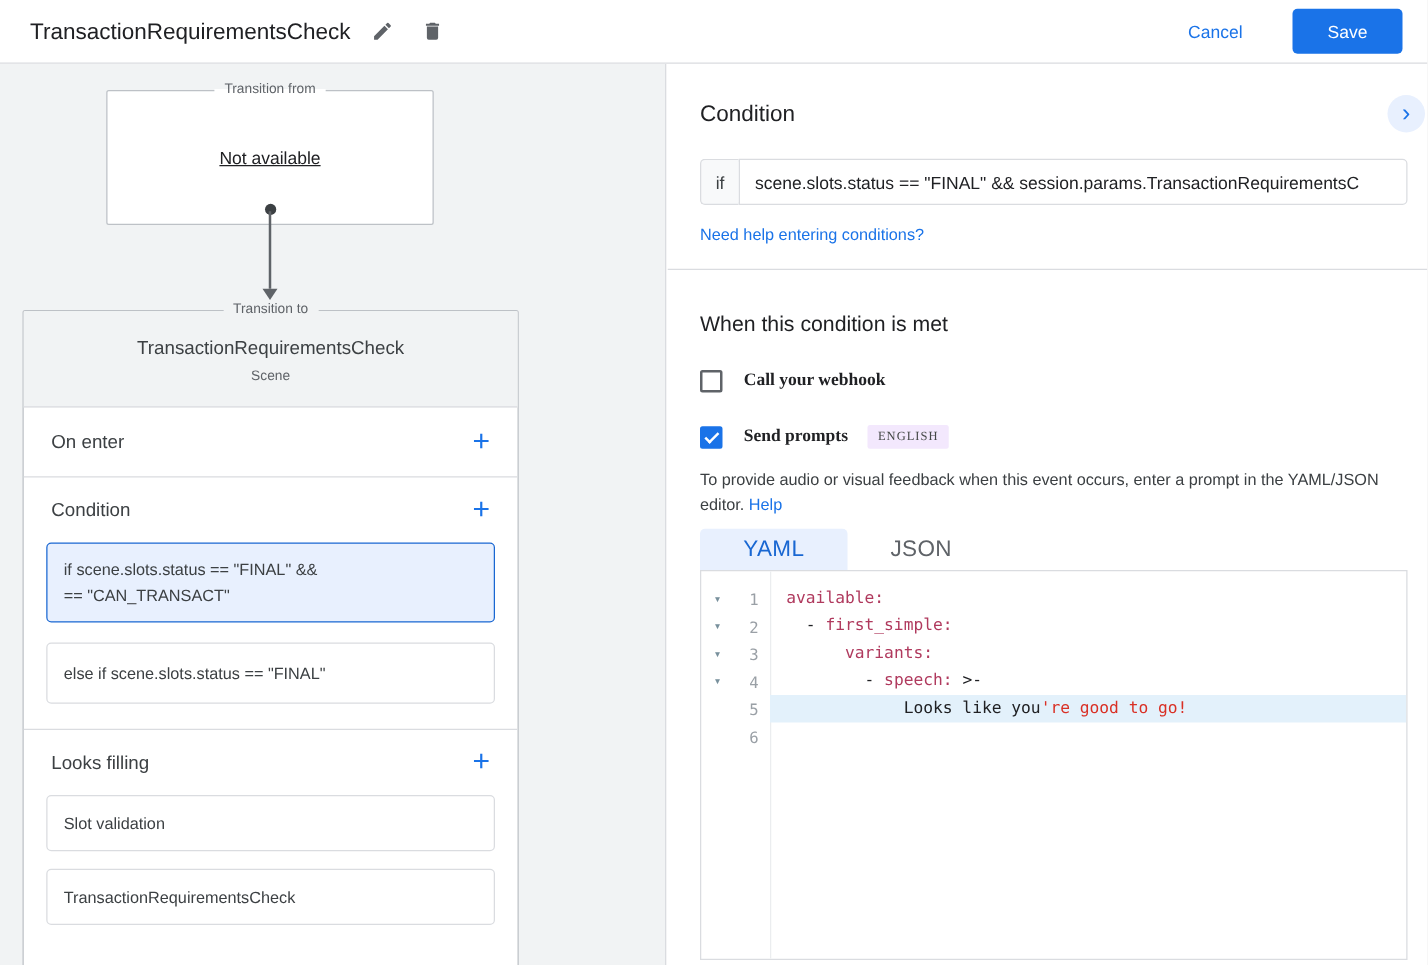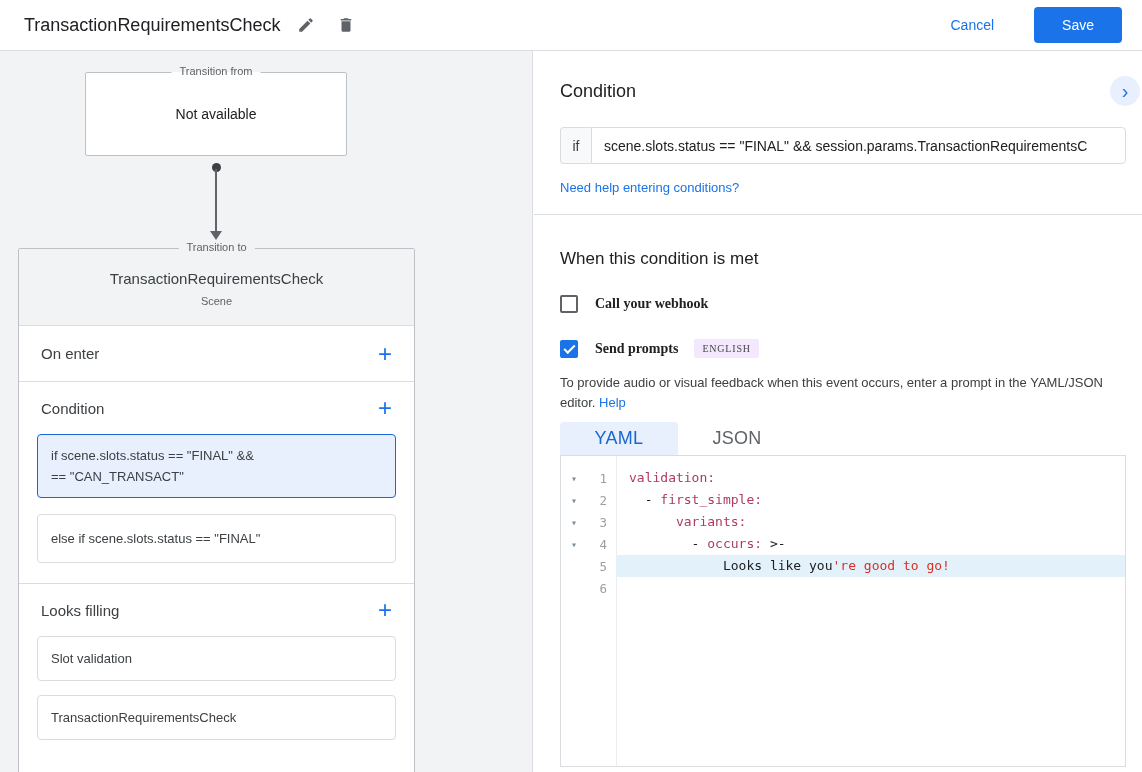--- a/index.html
+++ b/index.html
@@ -24,22 +24,22 @@
   .tb-right { display: flex; align-items: center; gap: 34px; }
   .btn-cancel { background: none; border: none; color: #1a73e8; font: 500 14px "Liberation Sans", sans-serif; cursor: pointer; }
   .btn-save { background: #1a73e8; color: #fff; border: none; border-radius: 4px; height: 36px; padding: 0 28px; font: 500 14px "Liberation Sans", sans-serif; cursor: pointer; }
 
   
   .left-panel {
     position: absolute; top: 51px; left: 0; width: 533px; bottom: 0;
     background: #f1f3f4; border-right: 1px solid #dadce0; overflow: hidden;
   }
   .tf-box {
-    position: absolute; left: 85px; top: 21px; width: 262px; height: 84px;
-    background: #fff; border: 1px solid #bdc1c6; border-radius: 2px;
+    position: absolute; left: 85px; top: 21px; width: 262px; height: 108px;
+    background: #fff; border: 1px solid #bdc1c6; border-radius: 2px; text-decoration: underline;
   }
   .box-label {
     position: absolute; top: -8px; left: 50%; transform: translateX(-50%);
     font-size: 11px; color: #5f6368; padding: 0 8px; white-space: nowrap;
   }
   .tf-label-bg { background: linear-gradient(180deg, #f1f3f4 55%, #ffffff 55%); }
   .tt-label-bg { background: #f1f3f4; }
   .tf-content { display: flex; align-items: center; justify-content: center; height: 100%; font-size: 14px; color: #202124; }
 
   .arrow-dot  { position: absolute; left: 212px; top: 112px; width: 9px; height: 9px; border-radius: 50%; background: #3c4043; }
@@ -234,39 +234,39 @@
       <div class="tab active">YAML</div>
       <div class="tab">JSON</div>
     </div>
 
     <div class="editor">
       <div class="gutter-line"></div>
 
       <div class="crow">
         <span class="fold">▾</span>
         <span class="lnum">1</span>
-        <span class="ccode"><span class="tk-key">validation:</span></span>
+        <span class="ccode"><span class="tk-key">available:</span></span>
       </div>
 
       <div class="crow">
         <span class="fold">▾</span>
         <span class="lnum">2</span>
         <span class="ccode"><span class="tk-plain">  - </span><span class="tk-key">first_simple:</span></span>
       </div>
 
       <div class="crow">
         <span class="fold">▾</span>
         <span class="lnum">3</span>
         <span class="ccode"><span class="tk-plain">      </span><span class="tk-key">variants:</span></span>
       </div>
 
       <div class="crow">
         <span class="fold">▾</span>
         <span class="lnum">4</span>
-        <span class="ccode"><span class="tk-plain">        - </span><span class="tk-key">occurs:</span><span class="tk-plain"> &gt;-</span></span>
+        <span class="ccode"><span class="tk-plain">        - </span><span class="tk-key">speech:</span><span class="tk-plain"> &gt;-</span></span>
       </div>
 
       <div class="crow hl">
         <span class="fold"></span>
         <span class="lnum">5</span>
         <span class="ccode"><span class="tk-plain">            Looks like you</span><span class="tk-string">'re good to go!</span></span>
       </div>
 
       <div class="crow">
         <span class="fold"></span>

